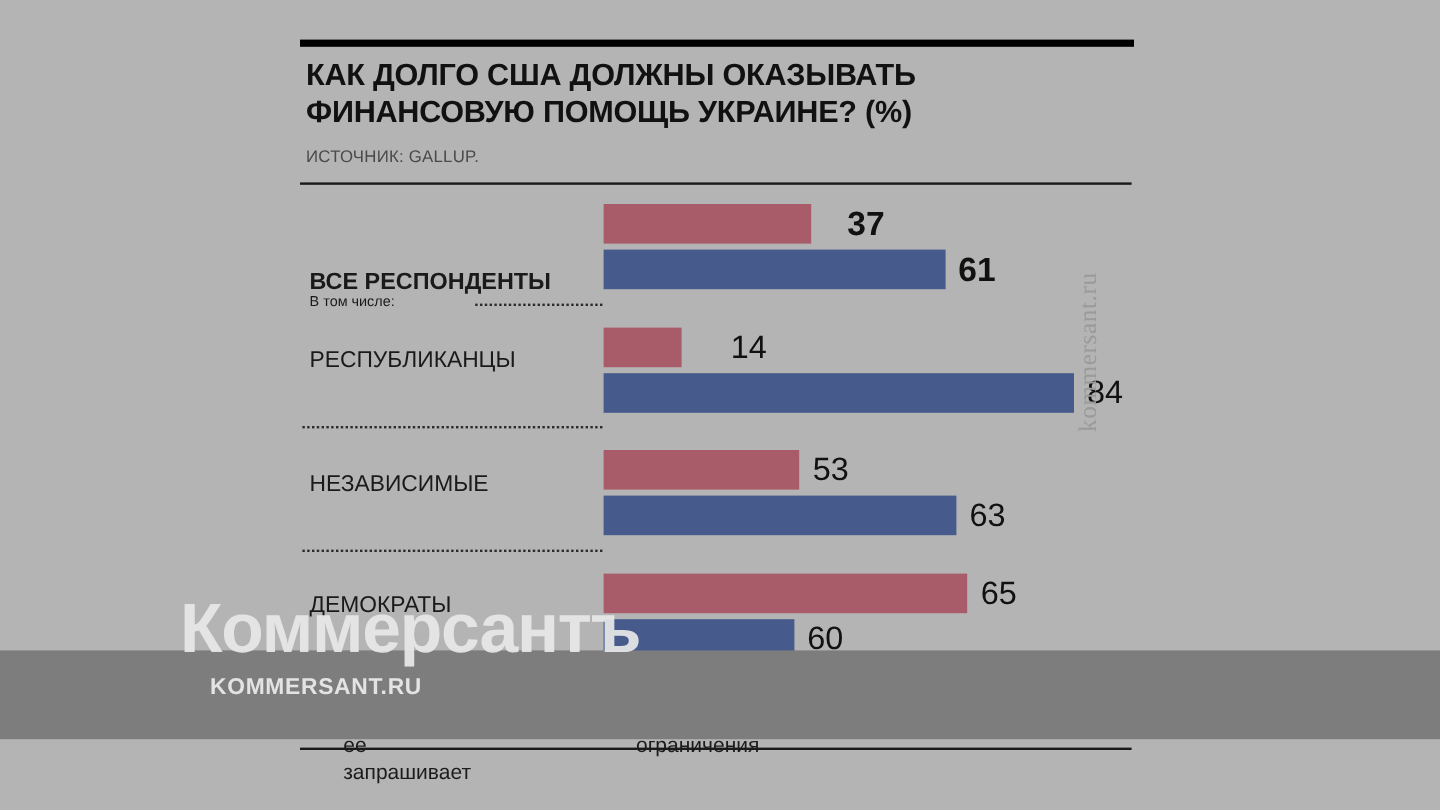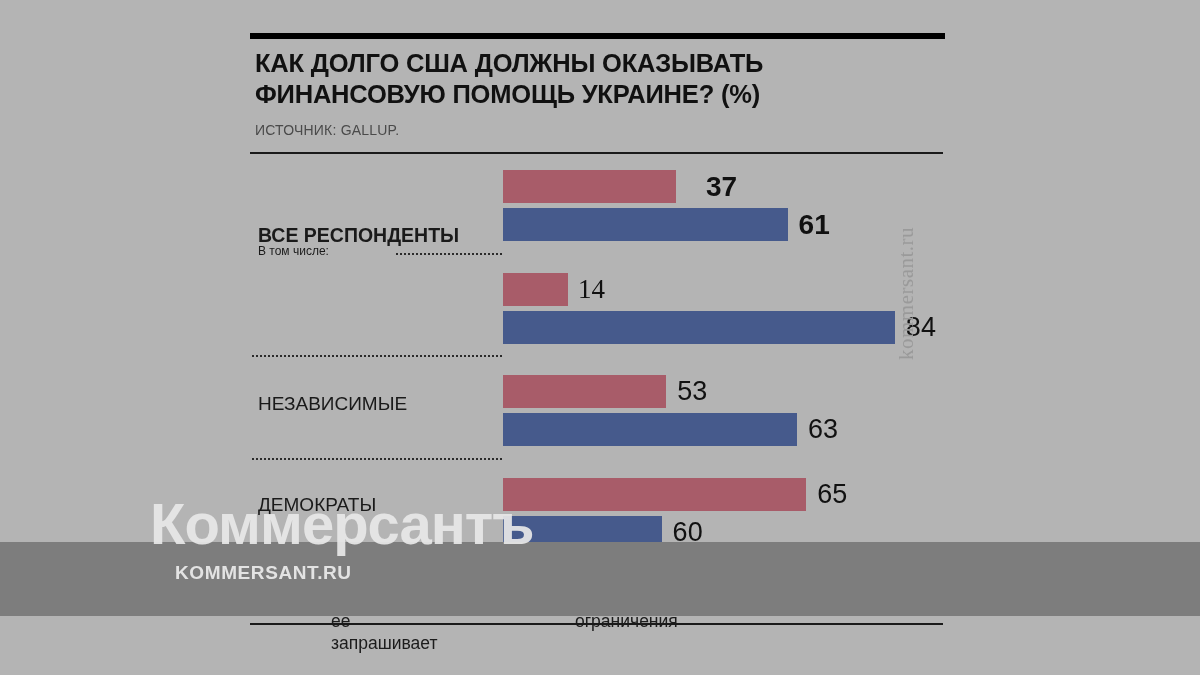--- a/index.html
+++ b/index.html
@@ -2,21 +2,21 @@
 <html><head>
 <meta charset="utf-8">
 <style>
   * { box-sizing: border-box; margin: 0; padding: 0; }
   html, body {
     width: 1200px; height: 675px;
     background: #b4b4b4;
     font-family: "Liberation Sans", sans-serif;
     overflow: hidden;
   }
-  #root { position: relative; width: 956px; height: 675px; padding-left: 45px; }
+  #root { position: relative; width: 956px; height: 675px; }
 
   
   .band-dark {
     position: absolute; left: 0; top: 542px; width: 1200px; height: 74px;
     background: #7d7d7d;
   }
 
   
   .rule-top {
     position: absolute; left: 250px; top: 33px; width: 695px; height: 6px;
@@ -120,22 +120,23 @@
   <div class="plot" id="plot">
       <div class="glabel plain" style="top: 244px;">В том числе:</div>
       <div class="dotsep short" style="top: 253px;"></div>
       <div class="dotsep long" style="top: 355px;"></div>
       <div class="dotsep long" style="top: 458px;"></div>
       <div class="glabel bold" style="top: 192px;">ВСЕ РЕСПОНДЕНТЫ</div>
       <div class="bar red" style="top: 170px; width: 172.605px;"></div>
       <div class="val bold" style="left: 685px; top: 172.5px; margin-left: 21px;">37</div>
       <div class="bar blue" style="top: 208px; width: 284.565px;"></div>
       <div class="val bold" style="left: 798.565px; top: 210.5px;">61</div>
+      <div class="glabel" style="top: 290px;">РЕСПУБЛИКАНЦЫ</div>
       <div class="bar red" style="top: 273px; width: 65.31px;"></div>
-      <div class="val" style="left: 578px; top: 275.5px; font-family: Liberation Serif, serif;">14</div>
+      <div class="val" style="left: 609px; top: 275.5px;">14</div>
       <div class="bar blue" style="top: 311px; width: 391.86px;"></div>
       <div class="val" style="left: 905.86px; top: 313.5px;">84</div>
       <div class="glabel" style="top: 393px;">НЕЗАВИСИМЫЕ</div>
       <div class="bar red" style="top: 375px; width: 163.275px;"></div>
       <div class="val" style="left: 677.275px; top: 377.5px;">53</div>
       <div class="bar blue" style="top: 413px; width: 293.895px;"></div>
       <div class="val" style="left: 807.895px; top: 415.5px;">63</div>
       <div class="glabel" style="top: 494px;">ДЕМОКРАТЫ</div>
       <div class="bar red" style="top: 478px; width: 303.225px;"></div>
       <div class="val" style="left: 817.225px; top: 480.5px;">65</div>

